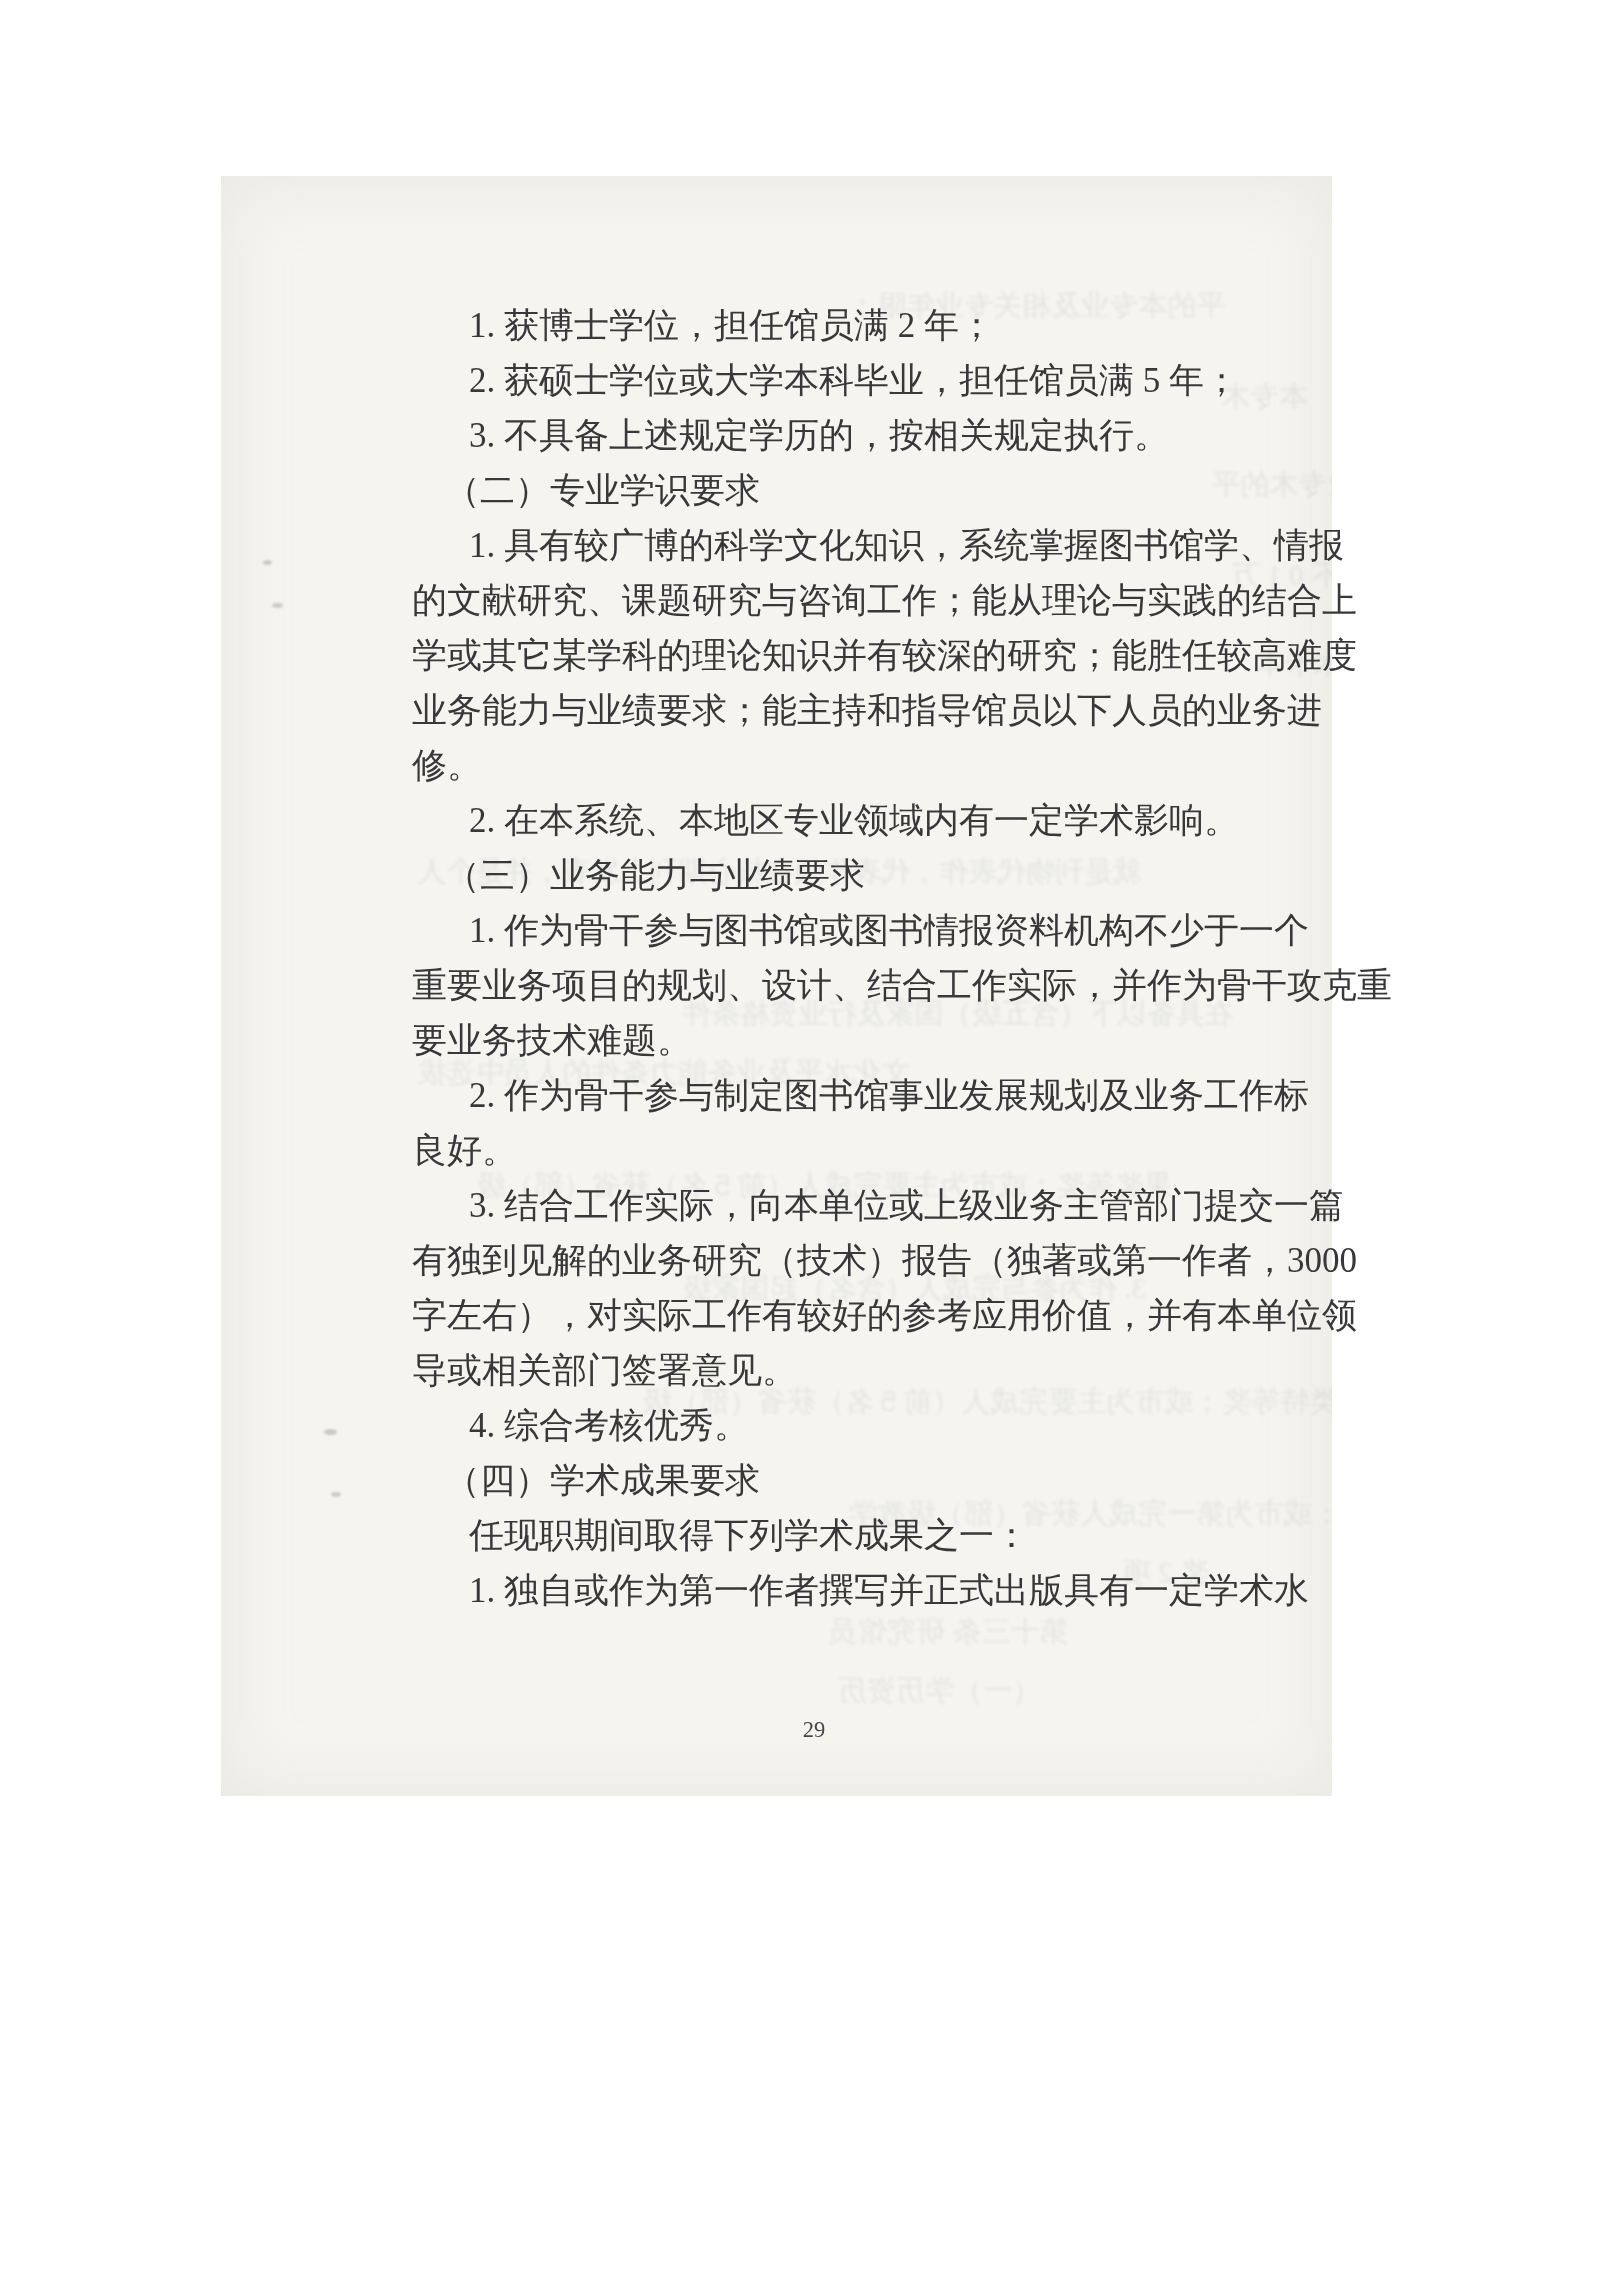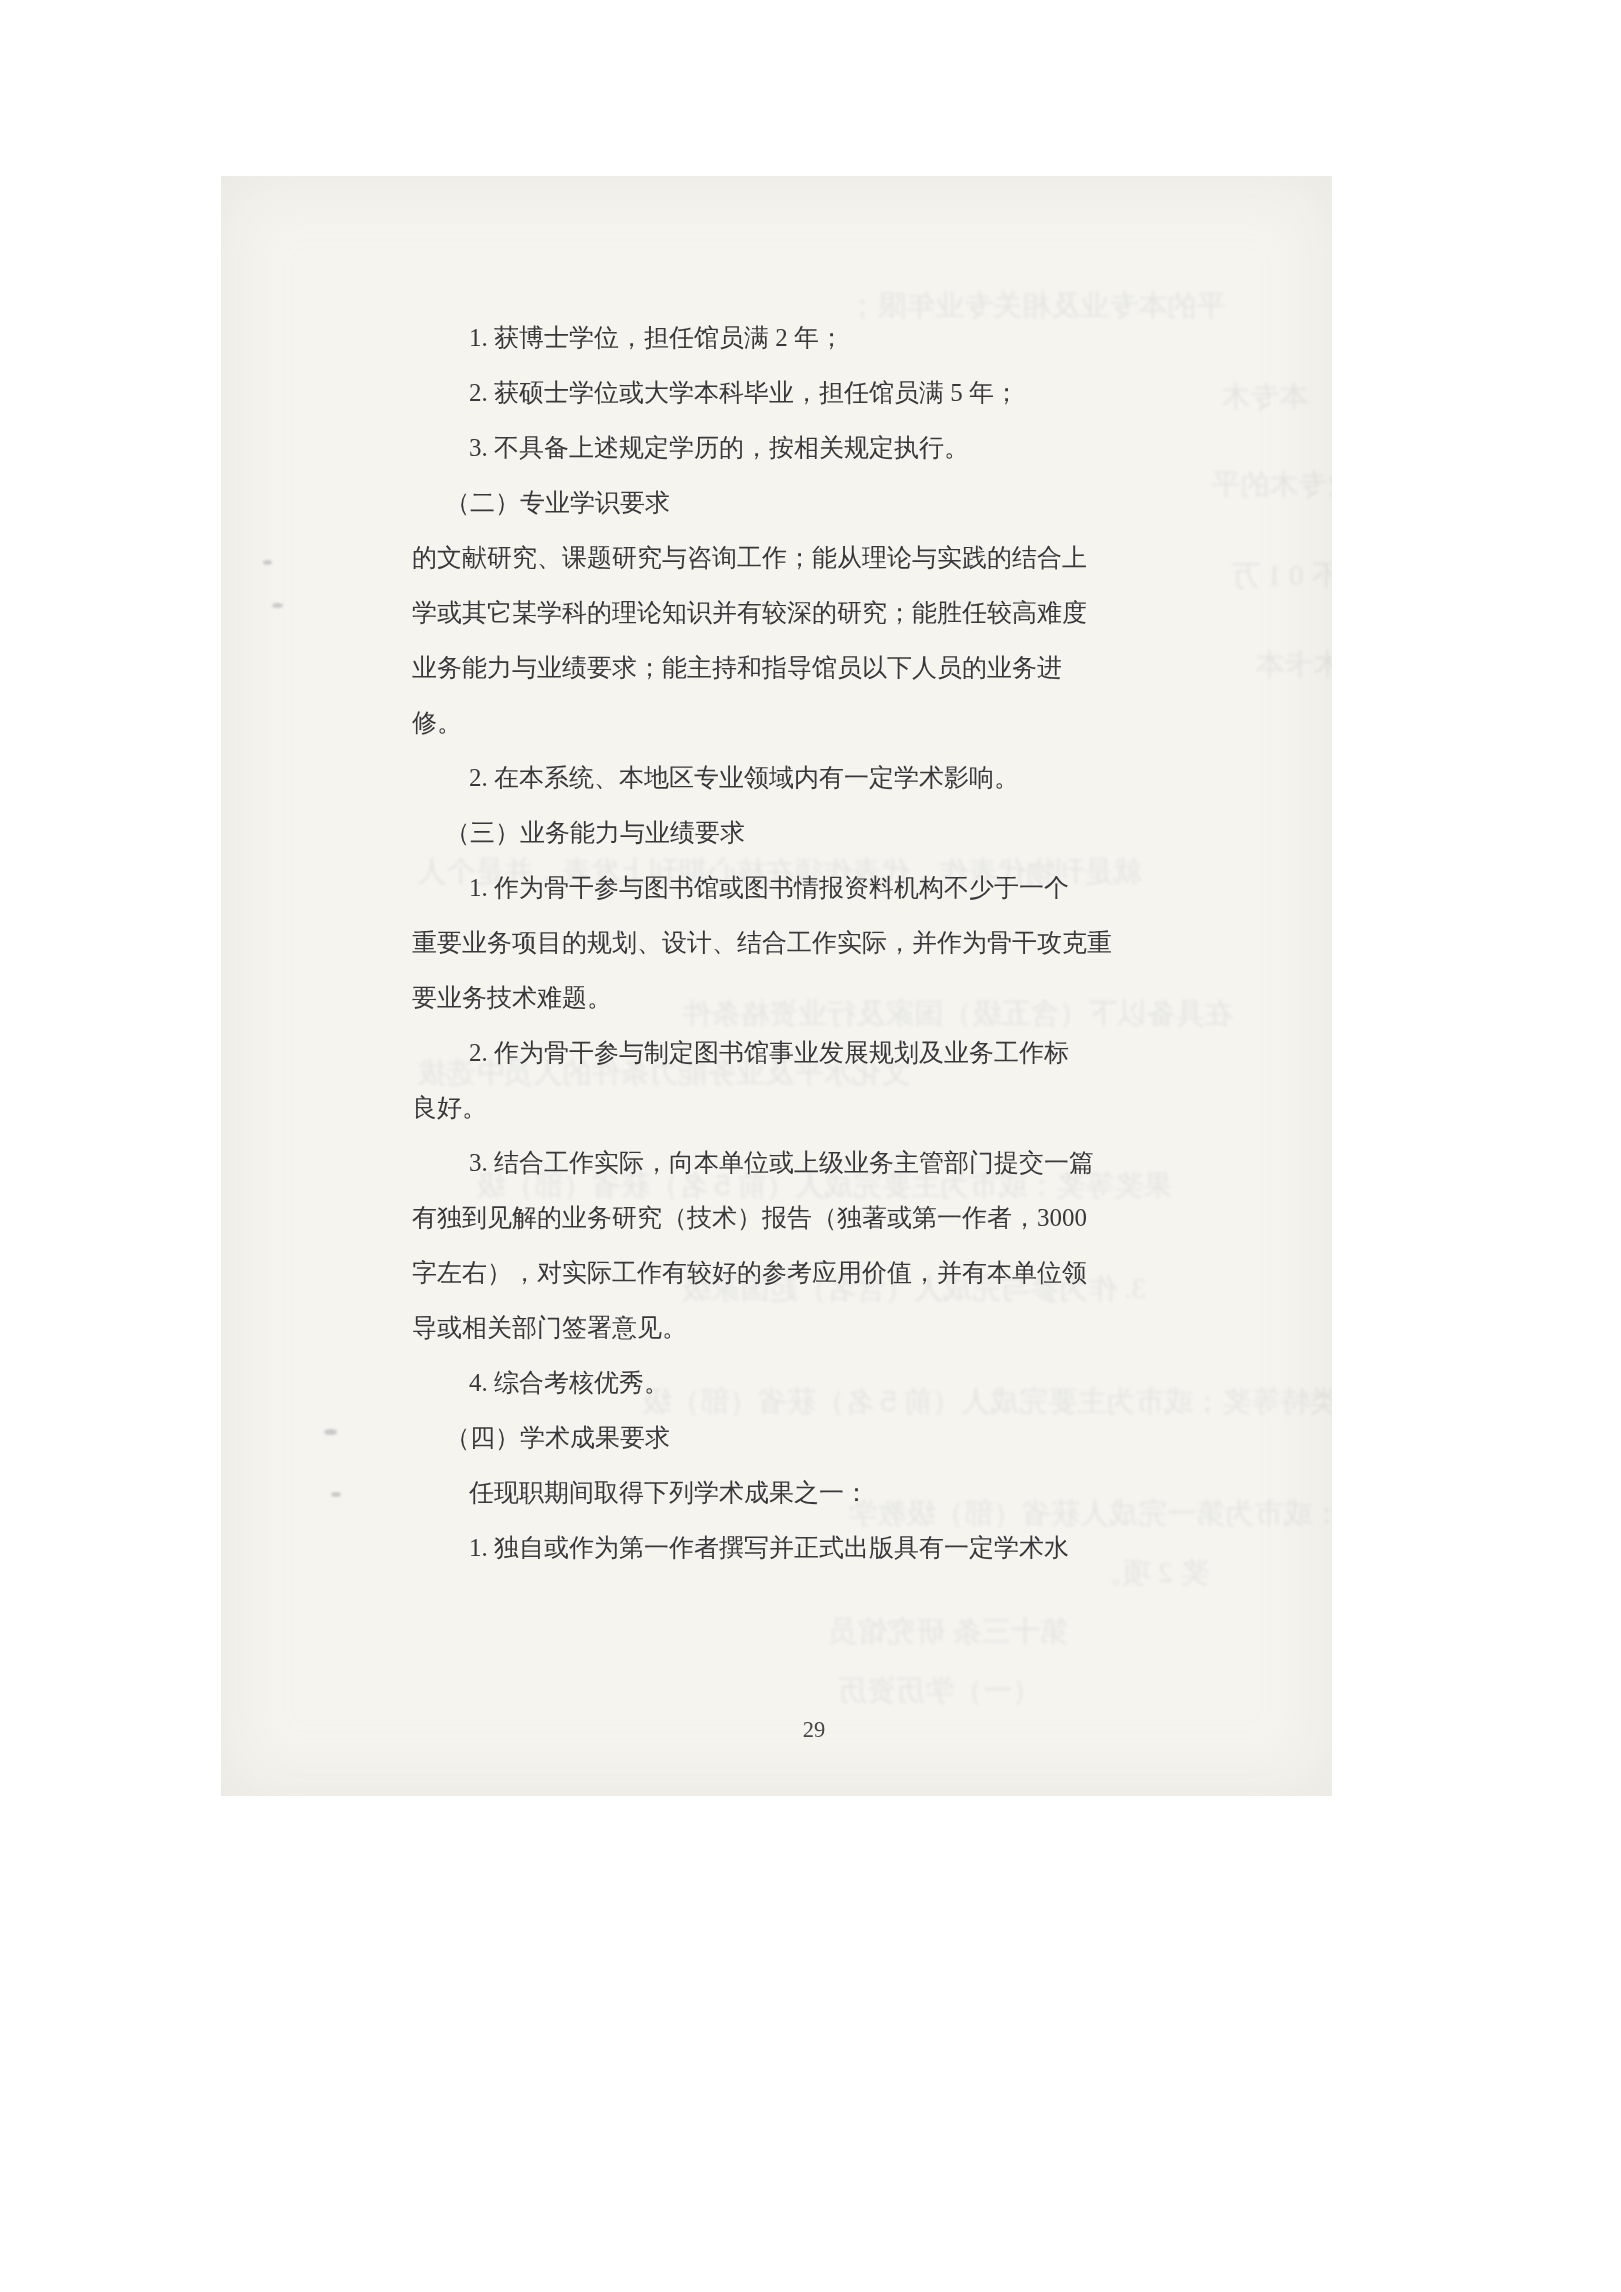--- a/index.html
+++ b/index.html
@@ -23,23 +23,23 @@
     left:221px;
     top:176px;
     width:1111px;
     height:1620px;
     background:var(--paper);
     box-shadow:inset 0 0 69px rgba(205,202,192,0.30);
   }
   .text-block{
     position:absolute;
     left:191px;
-    top:134px;
+    top:122px;
     width:882px;
-    font-size:25px;
+    font-size:35px;
     color:var(--ink);
     white-space:nowrap;
     filter:blur(0.4px);
   }
   .line{
     height:55px;
     line-height:55px;
   }
   .line.para{padding-left:57px;}
   .line.para2{padding-left:57px;}
@@ -103,20 +103,21 @@
         <div class="speck" style="left: 42px; top: 384px; width: 8.8px; height: 4.9px;"></div>
         <div class="speck" style="left: 51px; top: 427px; width: 10.8px; height: 4.9px;"></div>
         <div class="speck" style="left: 103px; top: 1253px; width: 12.7px; height: 5.9px;"></div>
         <div class="speck" style="left: 110px; top: 1316px; width: 9.8px; height: 4.9px;"></div>
       </div>
     <div class="text-block">
         <div class="line para">1. 获博士学位，担任馆员满 2 年；</div>
         <div class="line para">2. 获硕士学位或大学本科毕业，担任馆员满 5 年；</div>
         <div class="line para">3. 不具备上述规定学历的，按相关规定执行。</div>
         <div class="line header">（二）专业学识要求</div>
+        <div class="line para">1. 具有较广博的科学文化知识，系统掌握图书馆学、情报</div>
         <div class="line cont">的文献研究、课题研究与咨询工作；能从理论与实践的结合上</div>
         <div class="line cont">学或其它某学科的理论知识并有较深的研究；能胜任较高难度</div>
         <div class="line cont">业务能力与业绩要求；能主持和指导馆员以下人员的业务进</div>
         <div class="line cont">修。</div>
         <div class="line para">2. 在本系统、本地区专业领域内有一定学术影响。</div>
         <div class="line header">（三）业务能力与业绩要求</div>
         <div class="line para">1. 作为骨干参与图书馆或图书情报资料机构不少于一个</div>
         <div class="line cont">重要业务项目的规划、设计、结合工作实际，并作为骨干攻克重</div>
         <div class="line cont">要业务技术难题。</div>
         <div class="line para">2. 作为骨干参与制定图书馆事业发展规划及业务工作标</div>

